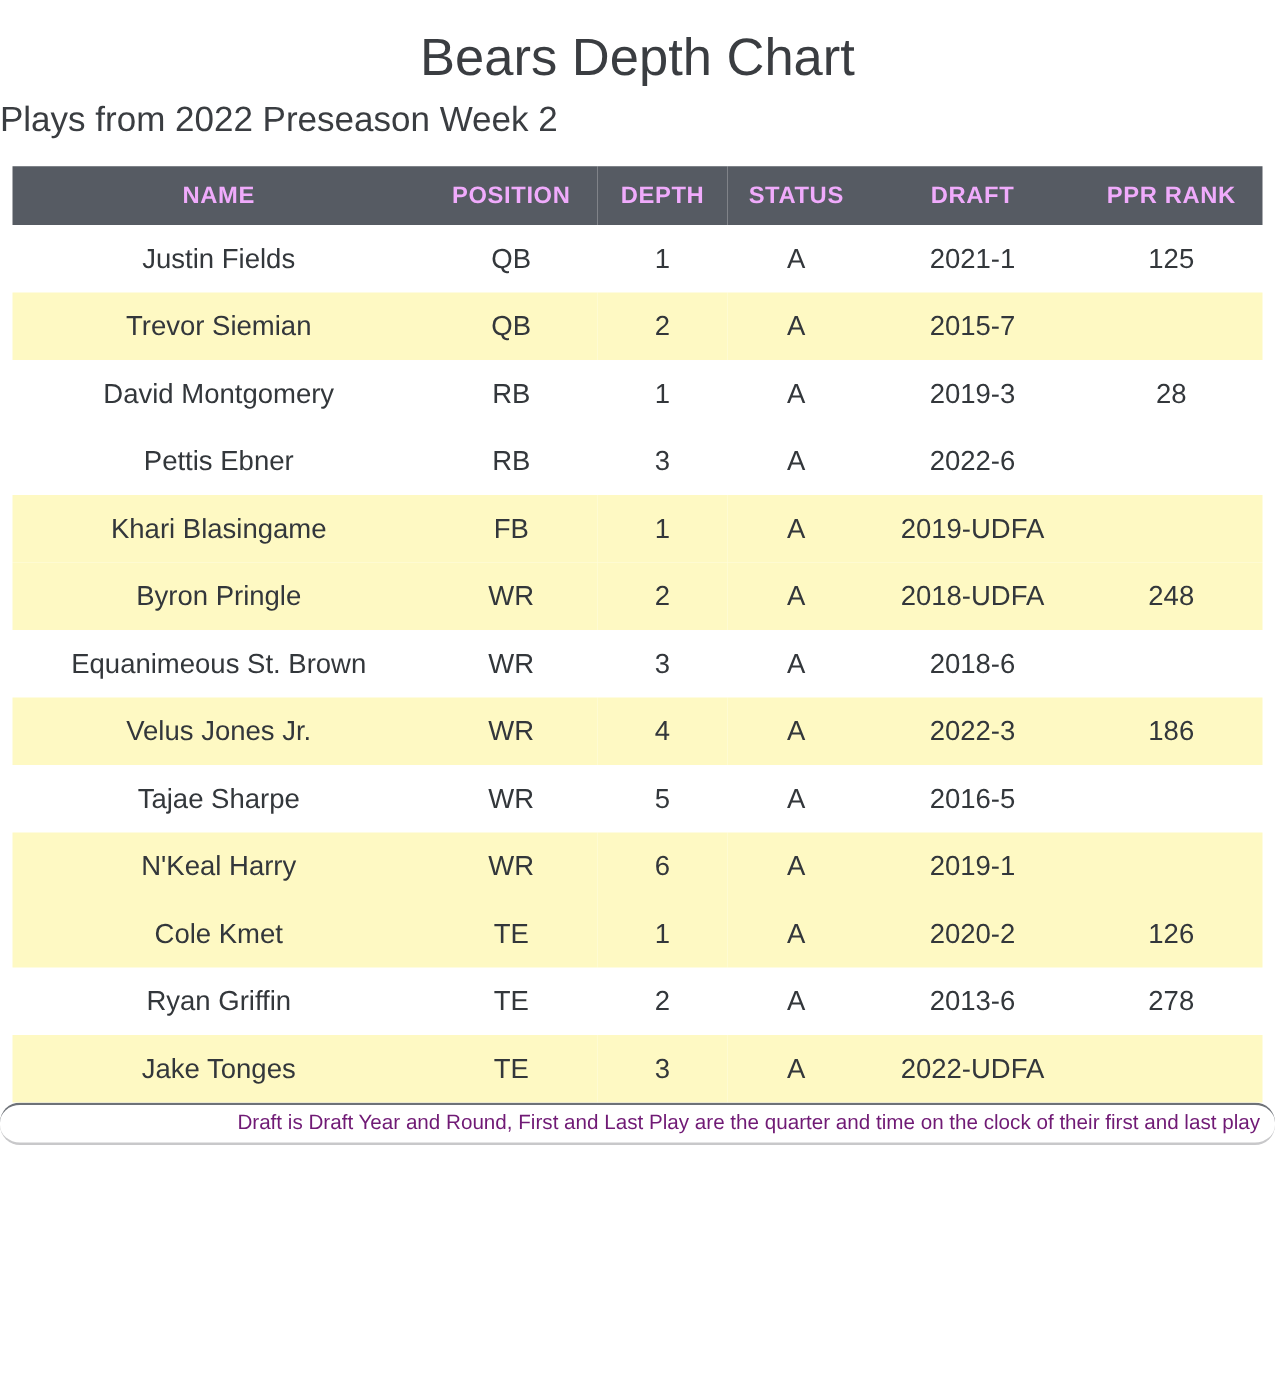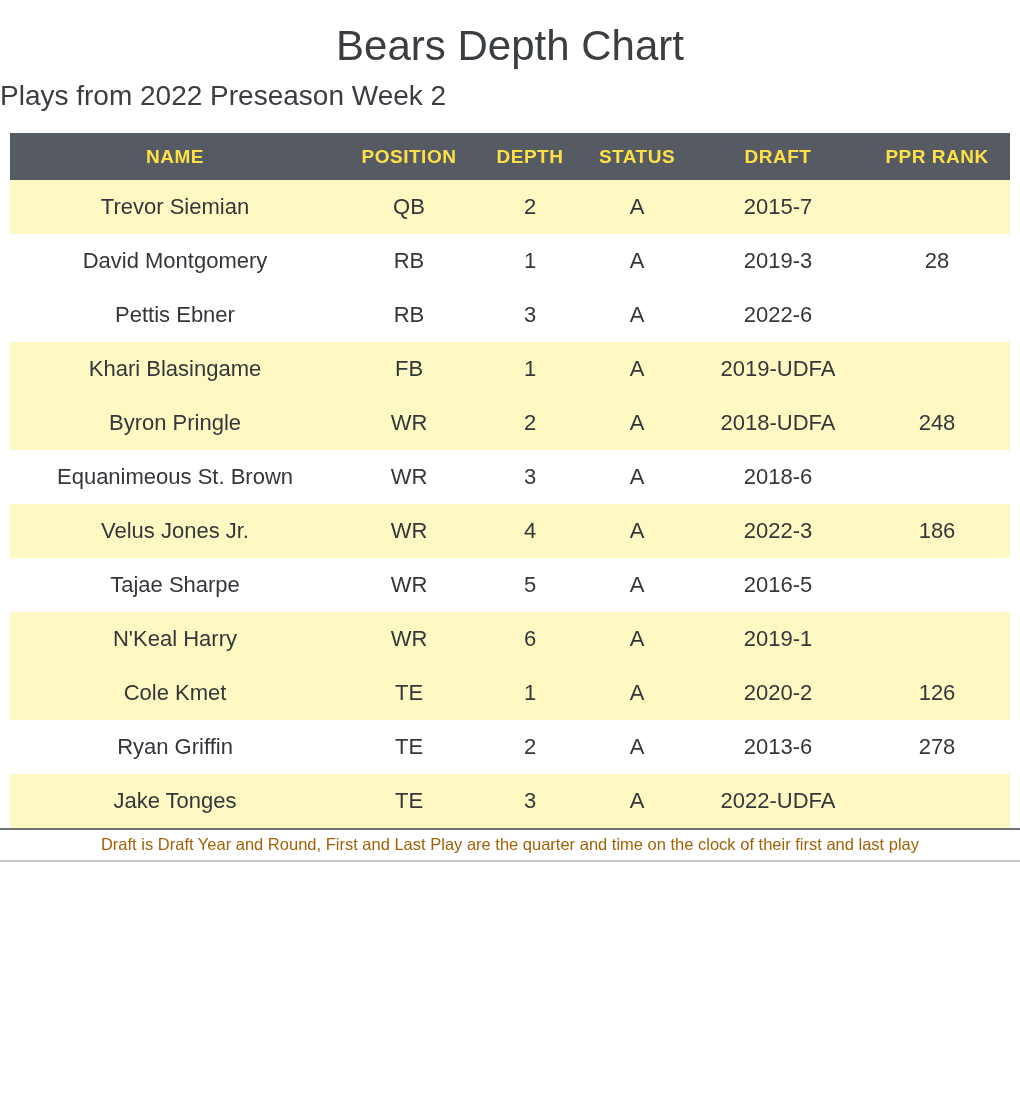--- a/index.html
+++ b/index.html
@@ -37,21 +37,21 @@
   .table-wrap {
     margin: 21px 10px 0 10px;
   }
   table.depth-chart {
     width: 1000px;
     border-collapse: collapse;
     table-layout: fixed;
   }
   table.depth-chart thead th {
     background: #565b63;
-    color: #fde047;
+    color: #f0abfc;
     font-size: 19px;
     font-weight: bold;
     letter-spacing: 0.5px;
     height: 47px;
     text-align: center;
     padding: 0;
   }
   table.depth-chart tbody td {
     height: 54px;
     text-align: center;
@@ -63,23 +63,24 @@
   }
   table.depth-chart tbody tr.stripe td {
     background: #fef9c3;
   }
   .footnote {
     margin: 0;
     border-top: 2px solid #6e7278;
     border-bottom: 2px solid #c8c8ca;
     padding: 5px 12px 6px 12px;
     font-size: 16.5px;
-    color: #a16207;
-    text-align: center;
+    color: #701a75;
+    text-align: right;
     background: #ffffff;
+    border-radius: 16px;
   }
 </style>
 </head>
 <body>
 
 <div class="page">
   <h1 class="title">Bears Depth Chart</h1>
   <h2 class="subtitle">Plays from 2022 Preseason Week 2</h2>
 
   <div class="table-wrap">
@@ -96,20 +97,28 @@
         <tr>
             <th>NAME</th>
             <th>POSITION</th>
             <th>DEPTH</th>
             <th>STATUS</th>
             <th>DRAFT</th>
             <th>PPR RANK</th>
           </tr>
       </thead>
       <tbody>
+          <tr>
+            <td>Justin Fields</td>
+            <td>QB</td>
+            <td>1</td>
+            <td>A</td>
+            <td>2021-1</td>
+            <td>125</td>
+          </tr>
           <tr class="stripe">
             <td>Trevor Siemian</td>
             <td>QB</td>
             <td>2</td>
             <td>A</td>
             <td>2015-7</td>
             <td></td>
           </tr>
           <tr>
             <td>David Montgomery</td>

